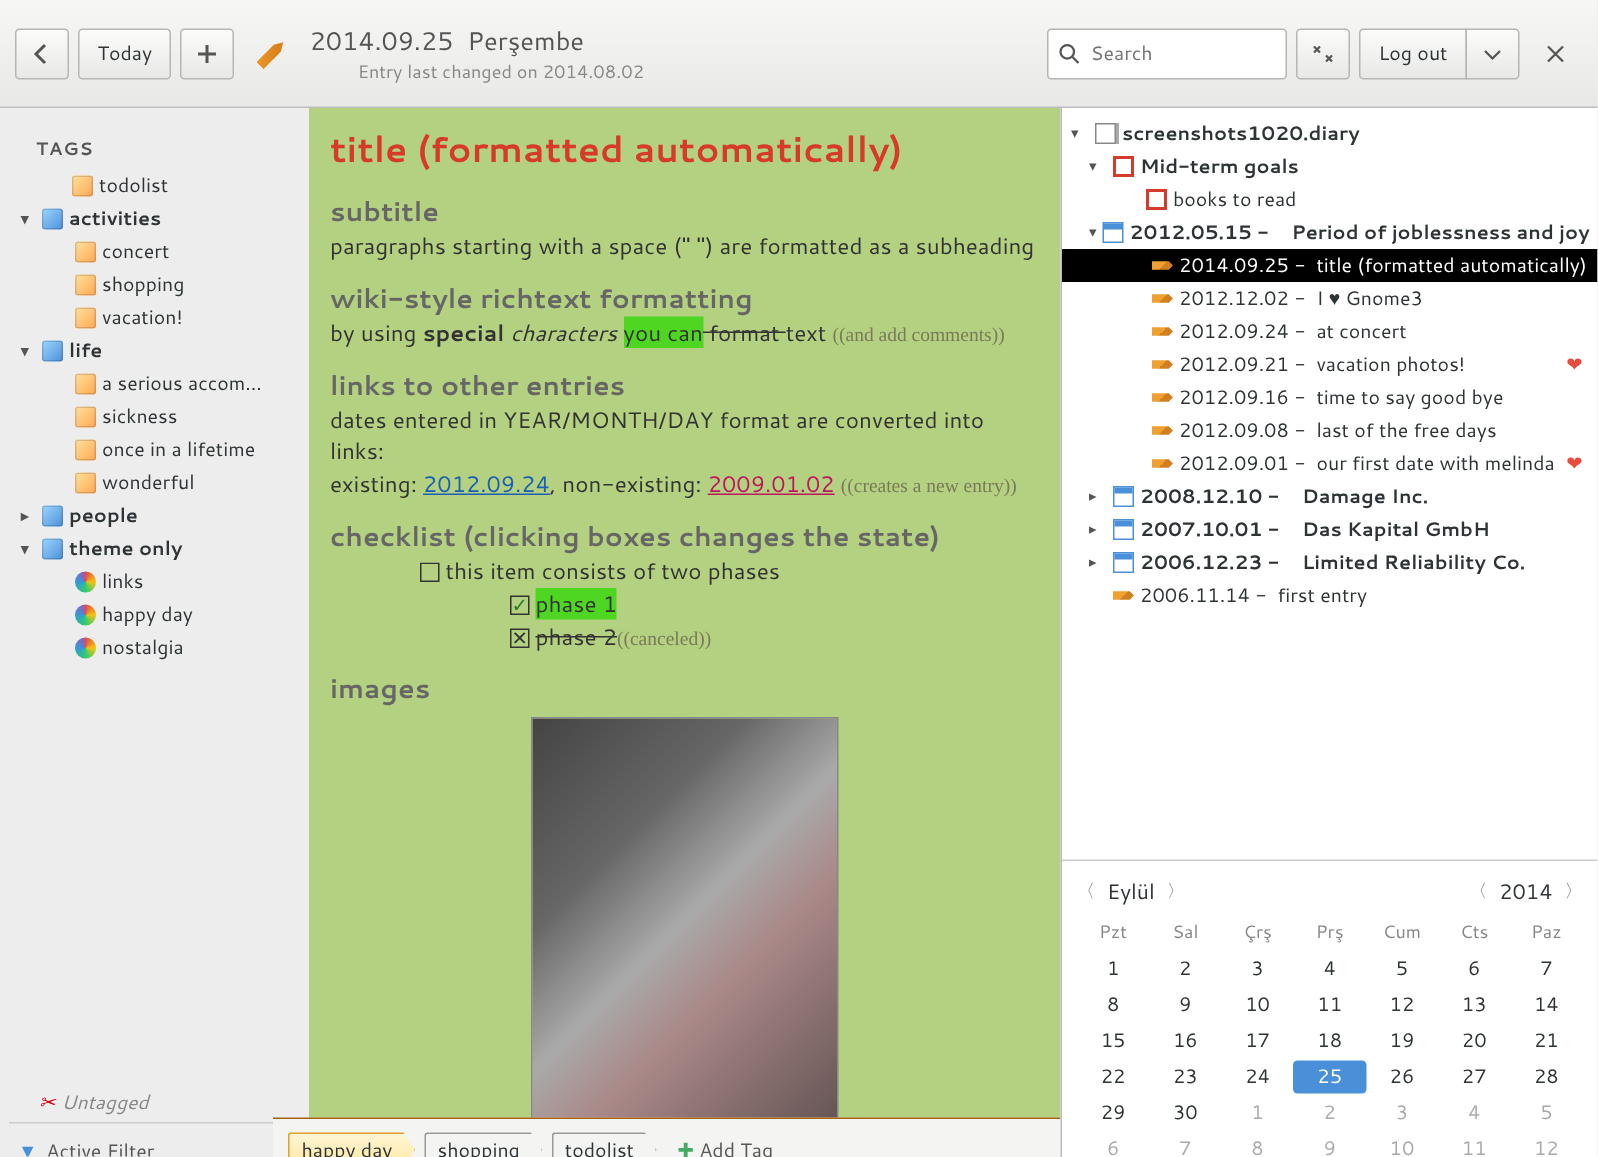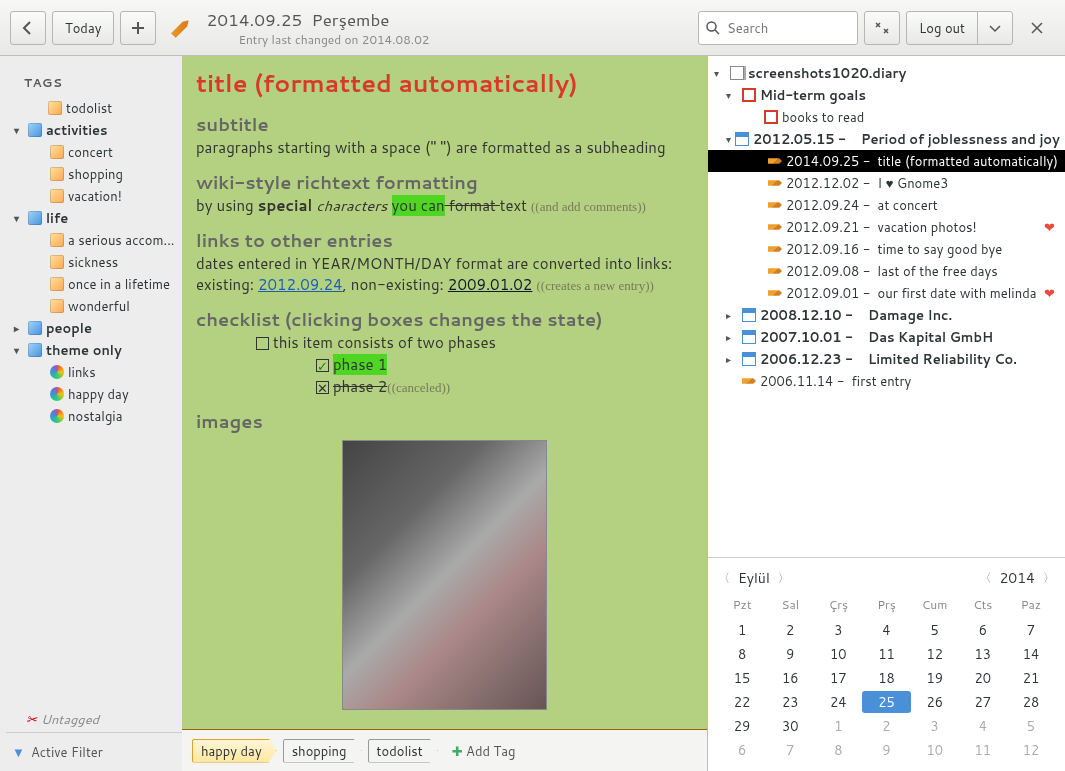--- a/index.html
+++ b/index.html
@@ -1,17 +1,17 @@
 <!DOCTYPE html>
 <html><head>
 <meta charset="utf-8">
 <style>
 * { box-sizing: border-box; margin: 0; padding: 0; font-family: "Cantarell", "Segoe UI", sans-serif; }
 body { background: #ededed; width: 1065px; height: 771px; overflow: hidden; color: #2e3436; }
-.toolbar { height: 56px; background: linear-gradient(#f7f7f6,#e8e8e7); border-bottom: 1px solid #bdbdbd; display: flex; align-items: center; padding: 0 10px; gap: 6px; }
+.toolbar { height: 72px; background: linear-gradient(#f7f7f6,#e8e8e7); border-bottom: 1px solid #bdbdbd; display: flex; align-items: center; padding: 0 10px; gap: 6px; }
 .btn { background: linear-gradient(#fbfbfa,#e8e8e7); border: 1px solid #b6b6b3; border-radius: 3px; height: 34px; display: inline-flex; align-items: center; justify-content: center; padding: 0 12px; font-size: 13px; cursor: pointer; color: #2e3436; }
 .btn.icon-only { width: 36px; padding: 0; }
 .btn svg { width: 16px; height: 16px; }
 .titleblock { margin-left: 8px; flex: 0 0 auto; }
 .titleblock .date { font-size: 17px; color: #555; }
 .titleblock .sub { font-size: 12px; color: #888; margin-left: 32px; }
 .spacer { flex: 1; }
 .search { position: relative; width: 160px; }
 .search input { width: 100%; height: 34px; border: 1px solid #b6b6b3; border-radius: 3px; padding: 0 8px 0 28px; font-size: 13px; background: #fff; }
 .search .mag { position: absolute; left: 7px; top: 9px; width: 16px; height: 16px; fill: #555; }
@@ -26,25 +26,25 @@
 .tag-item.child { padding-left: 44px; }
 .tag-item.top { font-weight: bold; padding-left: 8px; }
 .tri { display:inline-block; width:10px; font-size:10px; color:#555;}
 .ticon { display:inline-block; width:14px; height:14px; }
 .ticon.yellow { background: linear-gradient(135deg,#ffe29f,#ffa751); border-radius:2px; box-shadow:inset 0 0 0 1px rgba(0,0,0,0.15);}
 .ticon.blue { background: linear-gradient(135deg,#9ed6ff,#4a90d9); border-radius:2px; box-shadow:inset 0 0 0 1px rgba(0,0,0,0.15);}
 .ticon.rainbow { background: conic-gradient(#e74c3c,#f1c40f,#2ecc71,#3498db,#9b59b6); border-radius:50%;}
 .untagged { padding: 8px 4px 4px 20px; color:#888; font-style:italic; display:flex; align-items:center; gap:4px;}
 .active-filter { padding: 10px 6px; border-top:1px solid #ccc; display:flex; align-items:center; gap:6px; font-size:13px; color:#555;}
 .editor-wrap { flex: 1; display: flex; flex-direction: column; min-width:0;}
-.editor { flex: 1; background: #b4d181; padding: 10px 14px; overflow: auto; font-family: "Comic Sans MS","Chalkboard",cursive; font-size: 15px; color: #333; line-height: 1.45; }
+.editor { flex: 1; background: #b4d181; padding: 10px 14px; overflow: auto; font-family: "Comic Sans MS","Chalkboard",cursive; font-size: 15px; color: #333; line-height: 1.45; margin-left: 24px; }
 .editor h1 { color: #d73a2a; font-size: 24px; font-weight: bold; margin-bottom: 4px; }
 .editor h2 { color: #666; font-size: 18px; font-weight: bold; margin-top: 10px; }
 .editor .link1 { color: #1a5fb4; text-decoration: underline; }
-.editor .link2 { color: #0f172a; text-decoration: underline; }
+.editor .link2 { color: #be185d; text-decoration: underline; }
 .editor .hl { background: #4ed622; }
 .editor .strike { text-decoration: line-through; }
 .editor .comment { color: #7a7a59; font-family: "Comic Sans MS",cursive; font-size:13px;}
 .editor .cb { display:inline-block; width:13px; height:13px; border:1.5px solid #333; vertical-align:-2px; margin-right:4px; position:relative;}
 .editor .cb.checked::after { content:"✓"; position:absolute; top:-3px; left:0; font-size:13px; color:#2a7a2a;}
 .editor .cb.crossed::after { content:"✕"; position:absolute; top:-3px; left:0; font-size:13px;}
 .editor .imgph { width:205px; height:270px; background:linear-gradient(135deg,#444 0%,#666 30%,#aaa 50%,#a88 65%,#655 100%); margin:6px auto 0; display:block; border:1px solid #888;}
 .tagbar { height: 42px; border-top: 1px solid #a16207; background: #f4f4f3; display: flex; align-items: center; padding: 0 10px; gap: 8px; font-size: 13px; }
 .tagchip { border:1.5px solid #999; padding:2px 14px 2px 8px; border-radius:2px; position:relative; clip-path: polygon(0 0, calc(100% - 8px) 0, 100% 50%, calc(100% - 8px) 100%, 0 100%);}
 .tagchip.happy { border-color:#e0a030; background:linear-gradient(#fff5d6,#ffe8a0);}

